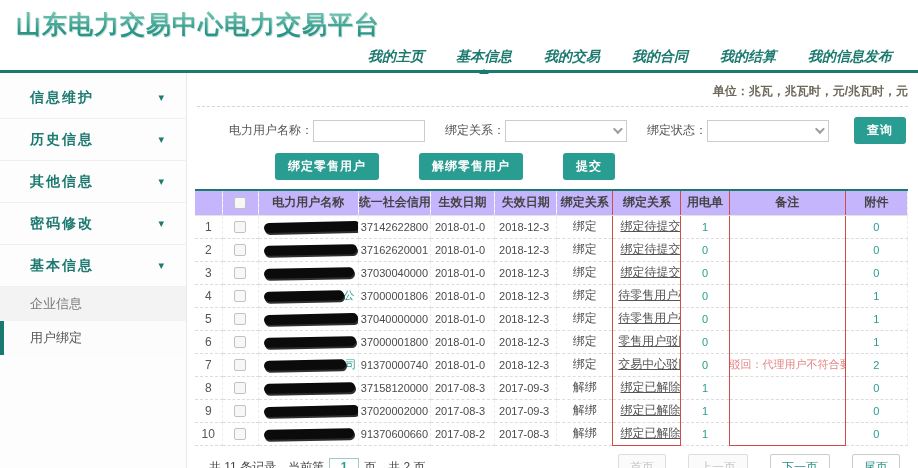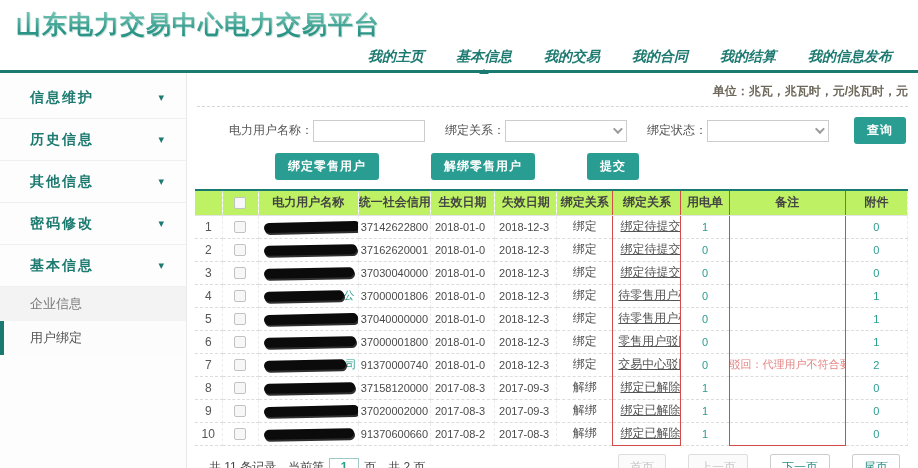--- a/index.html
+++ b/index.html
@@ -35,25 +35,25 @@
   .filter-row{ display:flex; align-items:center; margin-top:10px; padding-left:34px; }
   .f-label{ font-size:12px; color:#555; }
   .f-input{ width:112px; height:22px; border:1px solid #ccc; background:#fff; font-size:12px; padding:0 4px; color:#444; }
   .f-select{ width:122px; height:22px; border:1px solid #ccc; background:#fff; display:flex;
     align-items:center; padding:0 6px; cursor:pointer; }
   .sel-caret{ margin-left:auto; width:7px; height:7px; border-right:2px solid #9a9a9a;
     border-bottom:2px solid #9a9a9a; transform:rotate(45deg) translateY(-2px); } .gap20{ width:20px; }
   .btn-teal{ background:#2a9d92; color:#fff; font-size:12px; font-weight:bold; border:none;
     border-radius:3px; padding:5px 13px; cursor:pointer; letter-spacing:1px; }
   .query-btn{ margin-left:auto; margin-right:4px; }
-  .actions-row{ display:flex; align-items:center; margin-top:9px; padding-left:80px; gap:52px; }
+  .actions-row{ display:flex; align-items:center; margin-top:9px; padding-left:80px; gap:40px; }
   
   table{ border-collapse:collapse; table-layout:fixed; width:713px; margin-top:9px;
     border-top:2px solid #1a7a70; }
-  th{ background:#bef264; font-size:12px; font-weight:bold; color:#444; height:25px;
+  th{ background:#c4b5fd; font-size:12px; font-weight:bold; color:#444; height:25px;
     border-bottom:1px solid #e4e4e4; border-right:1px dashed #e9e9e9; overflow:hidden; white-space:nowrap; }
   td{ font-size:12px; color:#555; height:23px; border-bottom:1px dashed #dcdcdc;
     border-right:1px dashed #ededed; overflow:hidden; white-space:nowrap; text-align:center; }
   td.c-name{ text-align:left; padding-left:5px; }
   td.c-credit{ font-size:11px; text-align:left; padding-left:2px; color:#4a4a4a; }
   td.c-eff,td.c-exp{ font-size:11px; text-align:left; padding-left:4px; color:#4a4a4a; }
   td.c-status{ text-align:right; padding-left:5px;text-decoration:underline; }
   td.teal-num{ color:#2a9d8f; font-size:11px; }
   td.c-remark{ color:#e58585; font-size:11px; }
   .annot1{ border-left:1px solid #d14b4b !important; border-right:1px solid #d14b4b !important; }

